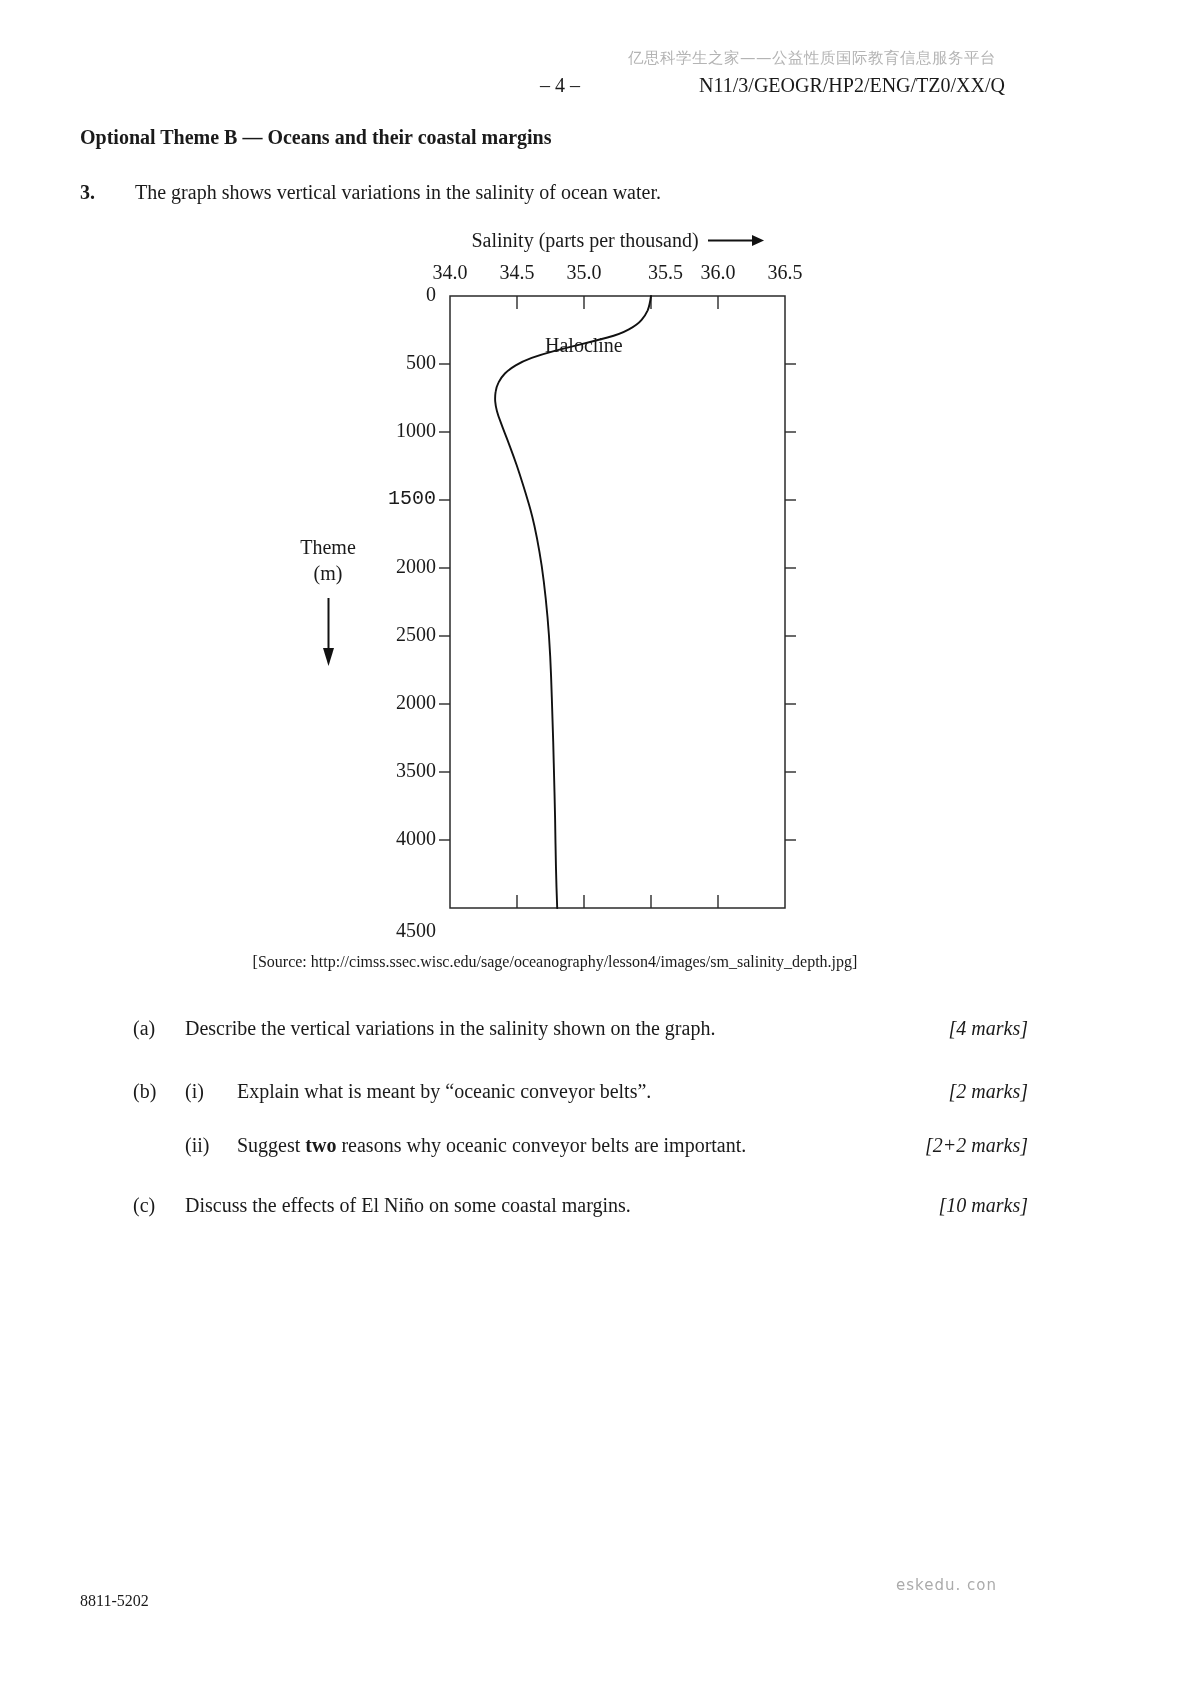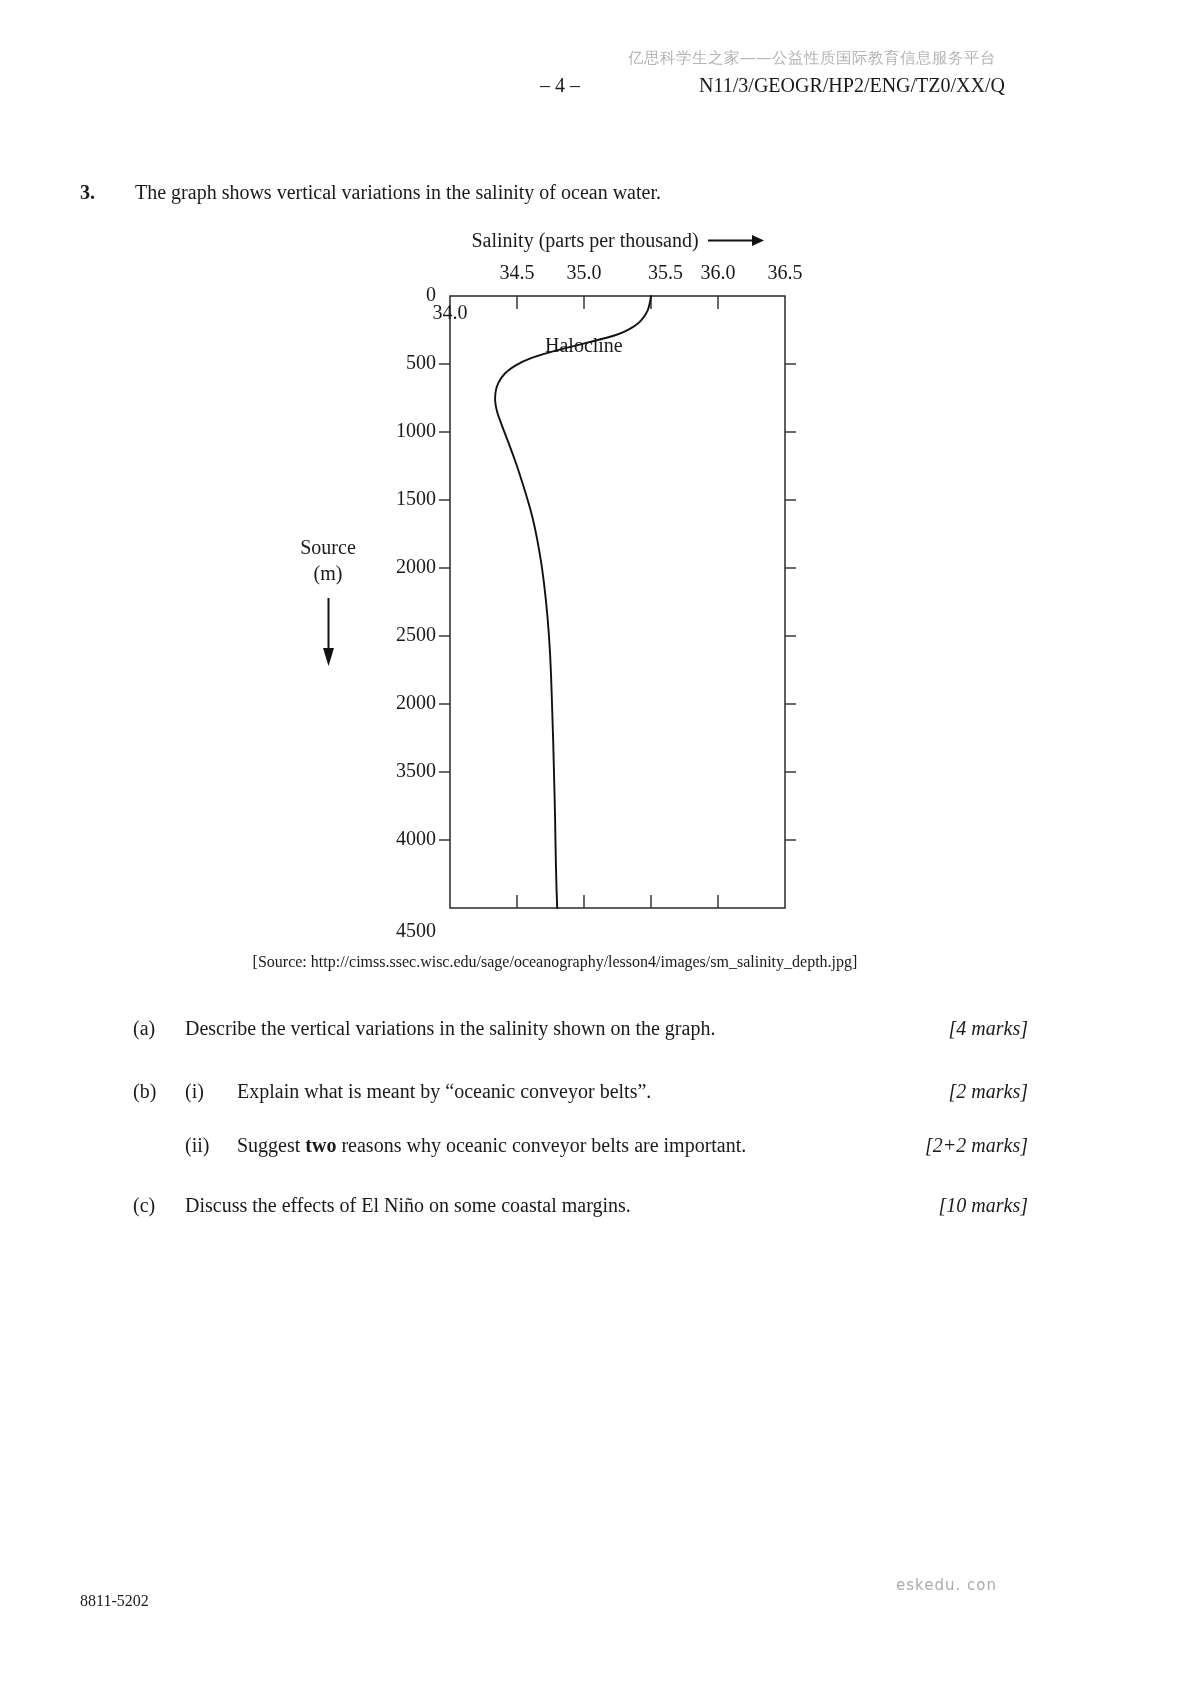--- a/index.html
+++ b/index.html
@@ -73,20 +73,21 @@
 </style>
 </head>
 <body>
 
 <div class="page">
 
   <div class="abs cn-watermark">亿思科学生之家——公益性质国际教育信息服务平台</div>
   <div class="abs page-number">– 4 –</div>
   <div class="abs paper-code">N11/3/GEOGR/HP2/ENG/TZ0/XX/Q</div>
 
+  <div class="abs theme-title">Optional Theme B — Oceans and their coastal margins</div>
   <div class="abs q-number">3.</div>
   <div class="abs q-intro">The graph shows vertical variations in the salinity of ocean water.</div>
 
   <svg id="chart-svg-layer" class="abs">
       <rect x="450" y="296" width="335" height="612" fill="none" stroke="#2a2a2a" stroke-width="1.5"></rect>
       <line x1="517.0" y1="296" x2="517.0" y2="309" stroke="#2a2a2a" stroke-width="1.4"></line>
       <line x1="517.0" y1="908" x2="517.0" y2="895" stroke="#2a2a2a" stroke-width="1.4"></line>
       <line x1="584.0" y1="296" x2="584.0" y2="309" stroke="#2a2a2a" stroke-width="1.4"></line>
       <line x1="584.0" y1="908" x2="584.0" y2="895" stroke="#2a2a2a" stroke-width="1.4"></line>
       <line x1="651.0" y1="296" x2="651.0" y2="309" stroke="#2a2a2a" stroke-width="1.4"></line>
@@ -105,50 +106,50 @@
       <line x1="785" y1="636.0" x2="796" y2="636.0" stroke="#2a2a2a" stroke-width="1.4"></line>
       <line x1="439" y1="704.0" x2="450" y2="704.0" stroke="#2a2a2a" stroke-width="1.4"></line>
       <line x1="785" y1="704.0" x2="796" y2="704.0" stroke="#2a2a2a" stroke-width="1.4"></line>
       <line x1="439" y1="772.0" x2="450" y2="772.0" stroke="#2a2a2a" stroke-width="1.4"></line>
       <line x1="785" y1="772.0" x2="796" y2="772.0" stroke="#2a2a2a" stroke-width="1.4"></line>
       <line x1="439" y1="840.0" x2="450" y2="840.0" stroke="#2a2a2a" stroke-width="1.4"></line>
       <line x1="785" y1="840.0" x2="796" y2="840.0" stroke="#2a2a2a" stroke-width="1.4"></line>
       <path d="M 651.0 296.0 Q 649.7 305.5 647.7 310.3 Q 645.6 315.0 641.6 319.8 Q 637.6 324.6 628.9 329.3 Q 620.2 334.1 607.5 337.5 Q 594.7 340.9 580.6 344.3 Q 566.6 347.7 553.8 351.1 Q 541.1 354.5 531.7 357.9 Q 522.4 361.3 515.7 365.4 Q 509.0 369.4 504.9 373.5 Q 500.9 377.6 498.6 382.4 Q 496.2 387.1 495.6 391.9 Q 494.9 396.6 495.2 401.4 Q 495.6 406.2 496.9 410.9 Q 498.2 415.7 500.3 421.1 Q 502.3 426.6 504.9 433.4 Q 507.6 440.2 510.6 448.3 Q 513.7 456.5 516.7 465.3 Q 519.7 474.2 522.7 483.7 Q 525.7 493.2 528.7 503.4 Q 531.7 513.6 534.4 525.8 Q 537.1 538.1 539.4 551.7 Q 541.8 565.3 543.8 581.6 Q 545.8 597.9 547.5 617.0 Q 549.2 636.0 550.2 656.4 Q 551.2 676.8 551.8 697.2 Q 552.5 717.6 553.2 741.4 Q 553.8 765.2 554.5 792.4 Q 555.2 819.6 555.5 843.4 Q 555.9 867.2 556.5 887.6 L 557.2 908.0" fill="none" stroke="#111" stroke-width="1.9" stroke-linejoin="round" stroke-linecap="round"></path>
     </svg>
   <div id="chart-labels-layer" class="abs">
-      <div class="xtick" style="left: 418px; top: 261px; margin-top: 40px;">34.0</div>
+      <div class="xtick" style="left: 418px; top: 261px;">34.0</div>
       <div class="xtick" style="left: 485px; top: 261px;">34.5</div>
       <div class="xtick" style="left: 552px; top: 261px; text-align: center;">35.0</div>
       <div class="xtick" style="left: 619px; top: 261px; text-align: right;">35.5</div>
       <div class="xtick" style="left: 686px; top: 261px;">36.0</div>
       <div class="xtick" style="left: 753px; top: 261px;">36.5</div>
       <div class="ytick" style="left: 344px; top: 283px;">0</div>
       <div class="ytick" style="left: 344px; top: 351px;">500</div>
       <div class="ytick" style="left: 344px; top: 419px;">1000</div>
-      <div class="ytick" style="left: 344px; top: 487px;">1500</div>
+      <div class="ytick" style="left: 344px; top: 487px; font-family: Liberation Mono, monospace;">1500</div>
       <div class="ytick" style="left: 344px; top: 555px;">2000</div>
       <div class="ytick" style="left: 344px; top: 623px;">2500</div>
       <div class="ytick" style="left: 344px; top: 691px;">2000</div>
       <div class="ytick" style="left: 344px; top: 759px;">3500</div>
       <div class="ytick" style="left: 344px; top: 827px;">4000</div>
       <div class="ytick" style="left: 344px; top: 895px; margin-top: 24px;">4500</div>
     </div>
 
   <div class="abs chart-title-row">
     <span class="chart-title-text">Salinity (parts per thousand)</span>
     <svg width="56" height="13">
       <line x1="0" y1="6.5" x2="45" y2="6.5" stroke="#111" stroke-width="2.2"></line>
       <polygon points="44,1 56,6.5 44,12" fill="#111"></polygon>
     </svg>
   </div>
 
   <div class="abs halocline-label">Halocline</div>
 
   <div class="abs depth-label">
-    <div>Source</div>
+    <div>Theme</div>
     <div>(m)</div>
   </div>
   <svg class="abs depth-arrow" width="15" height="68">
     <line x1="7.5" y1="0" x2="7.5" y2="51" stroke="#111" stroke-width="2"></line>
     <polygon points="2,50 13,50 7.5,68" fill="#111"></polygon>
   </svg>
 
   <div class="abs source-line">[Source: http://cimss.ssec.wisc.edu/sage/oceanography/lesson4/images/sm_salinity_depth.jpg]</div>
 
   <div class="q-row row-a">

